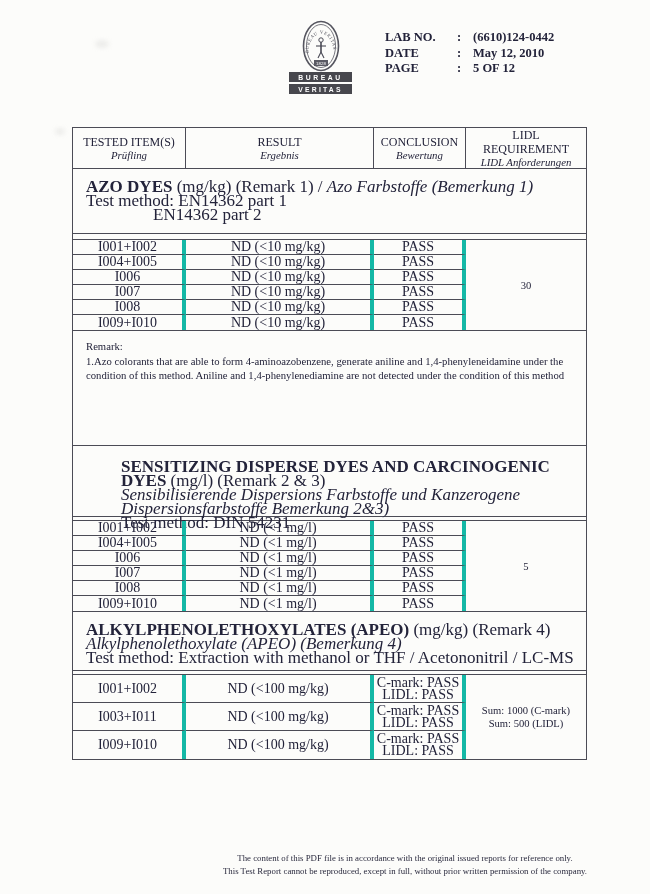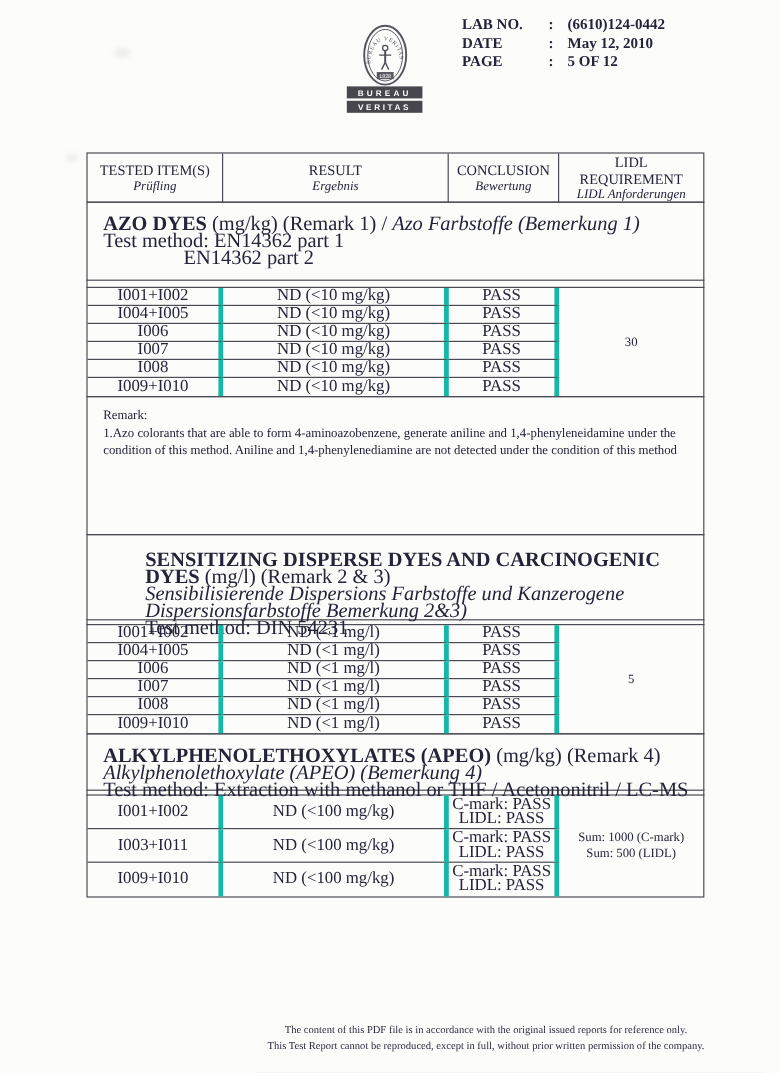--- a/index.html
+++ b/index.html
@@ -4,21 +4,21 @@
 <style>
   html,body{margin:0;padding:0;background:#e8e8e6;}
   .page{
     position:relative;width:650px;height:894px;background:#fcfcfa;
     font-family:"Liberation Serif", serif;color:#23233a;overflow:hidden;
   }
   .artifact{position:absolute;border-radius:50%;background:#ededeb;filter:blur(2px);}
 
   
   .logo-wrap{position:absolute;left:288px;top:16px;width:70px;height:82px;}
-  .labinfo{position:absolute;left:385px;top:13px;font-weight:bold;font-size:12.5px;}
+  .labinfo{position:absolute;left:385px;top:30px;font-weight:bold;font-size:12.5px;}
   .labrow{display:grid;grid-template-columns:72px 16px auto;line-height:15.5px;}
 
   
   .doc{position:absolute;left:72px;top:127px;width:515px;}
   .tb{box-sizing:border-box;width:515px;border:1px solid #4b4b55;margin-top:-1px;background:transparent;}
   .tb.first{margin-top:0;}
   .gapstrip{box-sizing:border-box;width:515px;border-left:1px solid #4b4b55;border-right:1px solid #4b4b55;height:7px;margin-top:-1px;}
 
   .thead{height:42px;display:grid;grid-template-columns:113px 188px 92px auto;}
   .thead .hcell{display:flex;flex-direction:column;align-items:center;justify-content:center;
@@ -185,21 +185,21 @@
       <div class="cell">ND (&lt;1 mg/l)</div>
       <div class="cell">PASS</div>
       <div class="cell">I008</div>
       <div class="cell">ND (&lt;1 mg/l)</div>
       <div class="cell">PASS</div>
       <div class="cell lastrow">I009+I010</div>
       <div class="cell lastrow">ND (&lt;1 mg/l)</div>
       <div class="cell lastrow">PASS</div>
     </div>
 
-    <div class="tb secbox" style="height:48px;">
+    <div class="tb secbox" style="height:60px;">
       <div>
         <span class="sec-title">ALKYLPHENOLETHOXYLATES (APEO)</span><span> (mg/kg) (Remark 4)</span>
       </div>
       <div class="sec-it">Alkylphenolethoxylate (APEO) (Bemerkung 4)</div>
       <div>Test method: Extraction with methanol or THF / Acetononitril / LC-MS</div>
     </div>
     <div class="gapstrip" style="height:5px;"></div>
 
     <div class="tb rows tall" style="height:86px;">
       <div class="merged span3">

